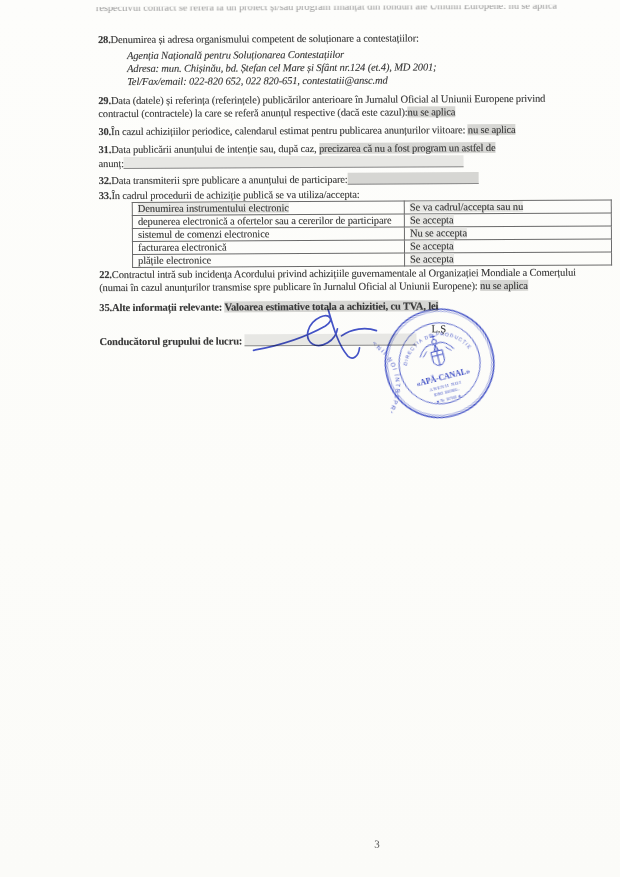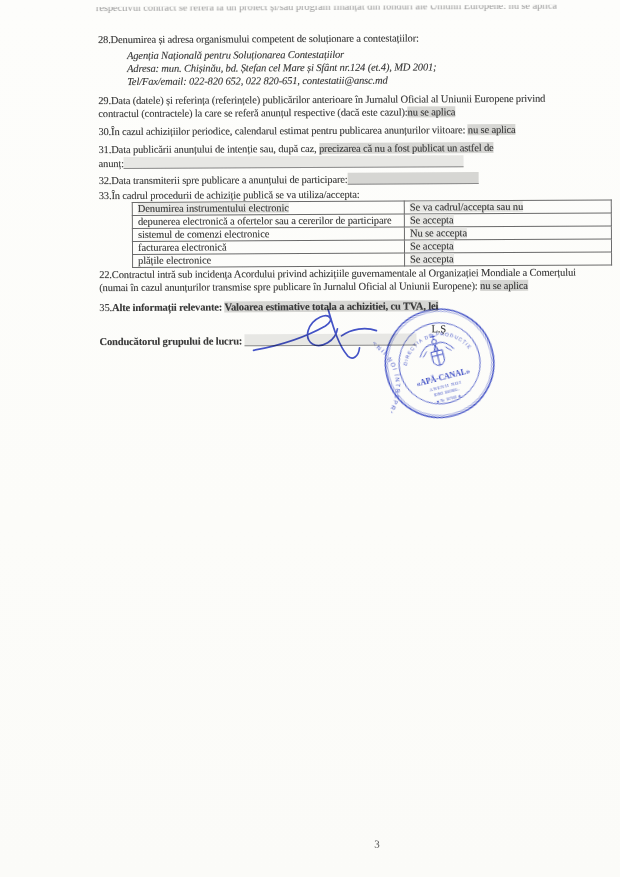--- a/index.html
+++ b/index.html
@@ -7,21 +7,21 @@
     position:relative;
     width:620px;height:877px;
     background:linear-gradient(180deg,#fdfdfb 0%,#fcfcf9 60%,#fbfbf8 100%);
     overflow:hidden;
     font-family:"Liberation Serif","DejaVu Serif",serif;
     color:#3a3a3a;
   }
   .tilt{position:absolute;inset:0;transform:rotate(-0.3deg);}
   .abs{position:absolute;white-space:nowrap;}
   .ln{font-size:10.5px;letter-spacing:-0.15px;text-shadow:0.2px 0.2px 0.35px rgba(40,40,40,0.35);}
-  .num{font-weight:normal;}
+  .num{font-weight:bold;}
   .it{font-style:italic;}
   .bold{font-weight:bold;}
   .hl{background:#d6d6d3;}
   .hl-soft{background:#e7e7e4;}
   .blank{display:inline-block;border-bottom:1px solid #8a8a8a;height:11px;vertical-align:bottom;}
   .clipline{
     position:absolute;left:98px;top:6px;width:520px;height:11px;overflow:hidden;
   }
   .clipline>span{
     display:block;margin-top:-5px;font-size:10.5px;color:#9a9a9a;
@@ -69,21 +69,21 @@
     </div>
     <div class="abs ln" style="left:100px;top:107px;">
       <span>contractul (contractele) la care se referă anunțul respective (dacă este cazul):</span><span class="hl">nu se aplica</span>
     </div>
 
     <div class="abs ln" style="left:100px;top:125px;">
       <span class="num">30.</span><span>În cazul achizițiilor periodice, calendarul estimat pentru publicarea anunțurilor viitoare: </span><span class="hl">nu se aplica</span>
     </div>
 
     <div class="abs ln" style="left:100px;top:143px;">
-      <span class="num">31.</span><span>Data publicării anunțului de intenție sau, după caz, </span><span class="hl">precizarea că nu a fost publicat un astfel de</span>
+      <span class="num">31.</span><span>Data publicării anunțului de intenție sau, după caz, </span><span class="hl">precizarea că nu a fost program un astfel de</span>
     </div>
     <div class="abs ln" style="left:100px;top:156px;">
       <span>anunț:</span><span class="blank hl-soft" style="width:340px;"></span>
     </div>
 
     <div class="abs ln" style="left:100px;top:173px;">
       <span class="num">32.</span><span>Data transmiterii spre publicare a anunțului de participare:</span><span class="blank hl" style="width:131px;"></span>
     </div>
 
     <div class="abs ln" style="left:100px;top:189px;">

